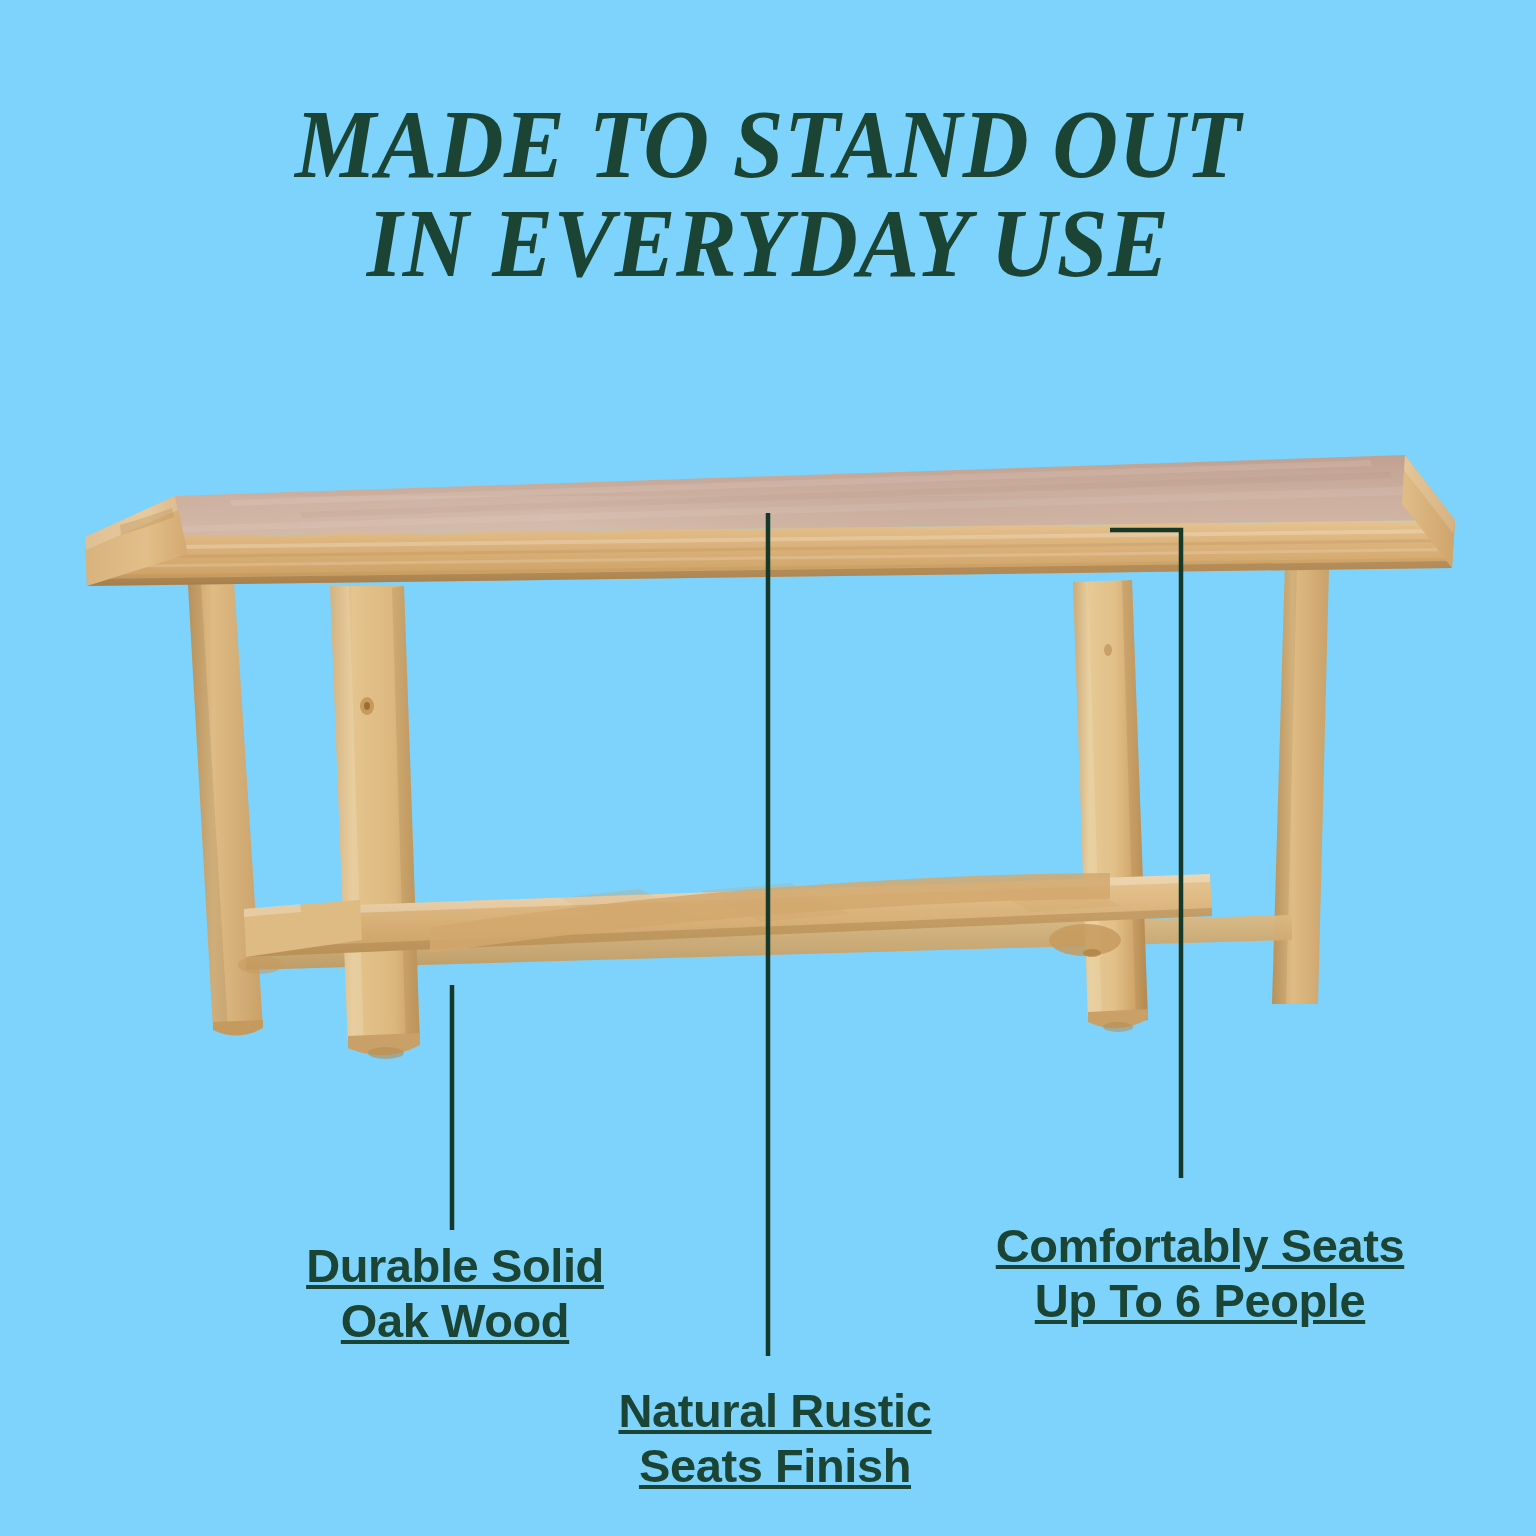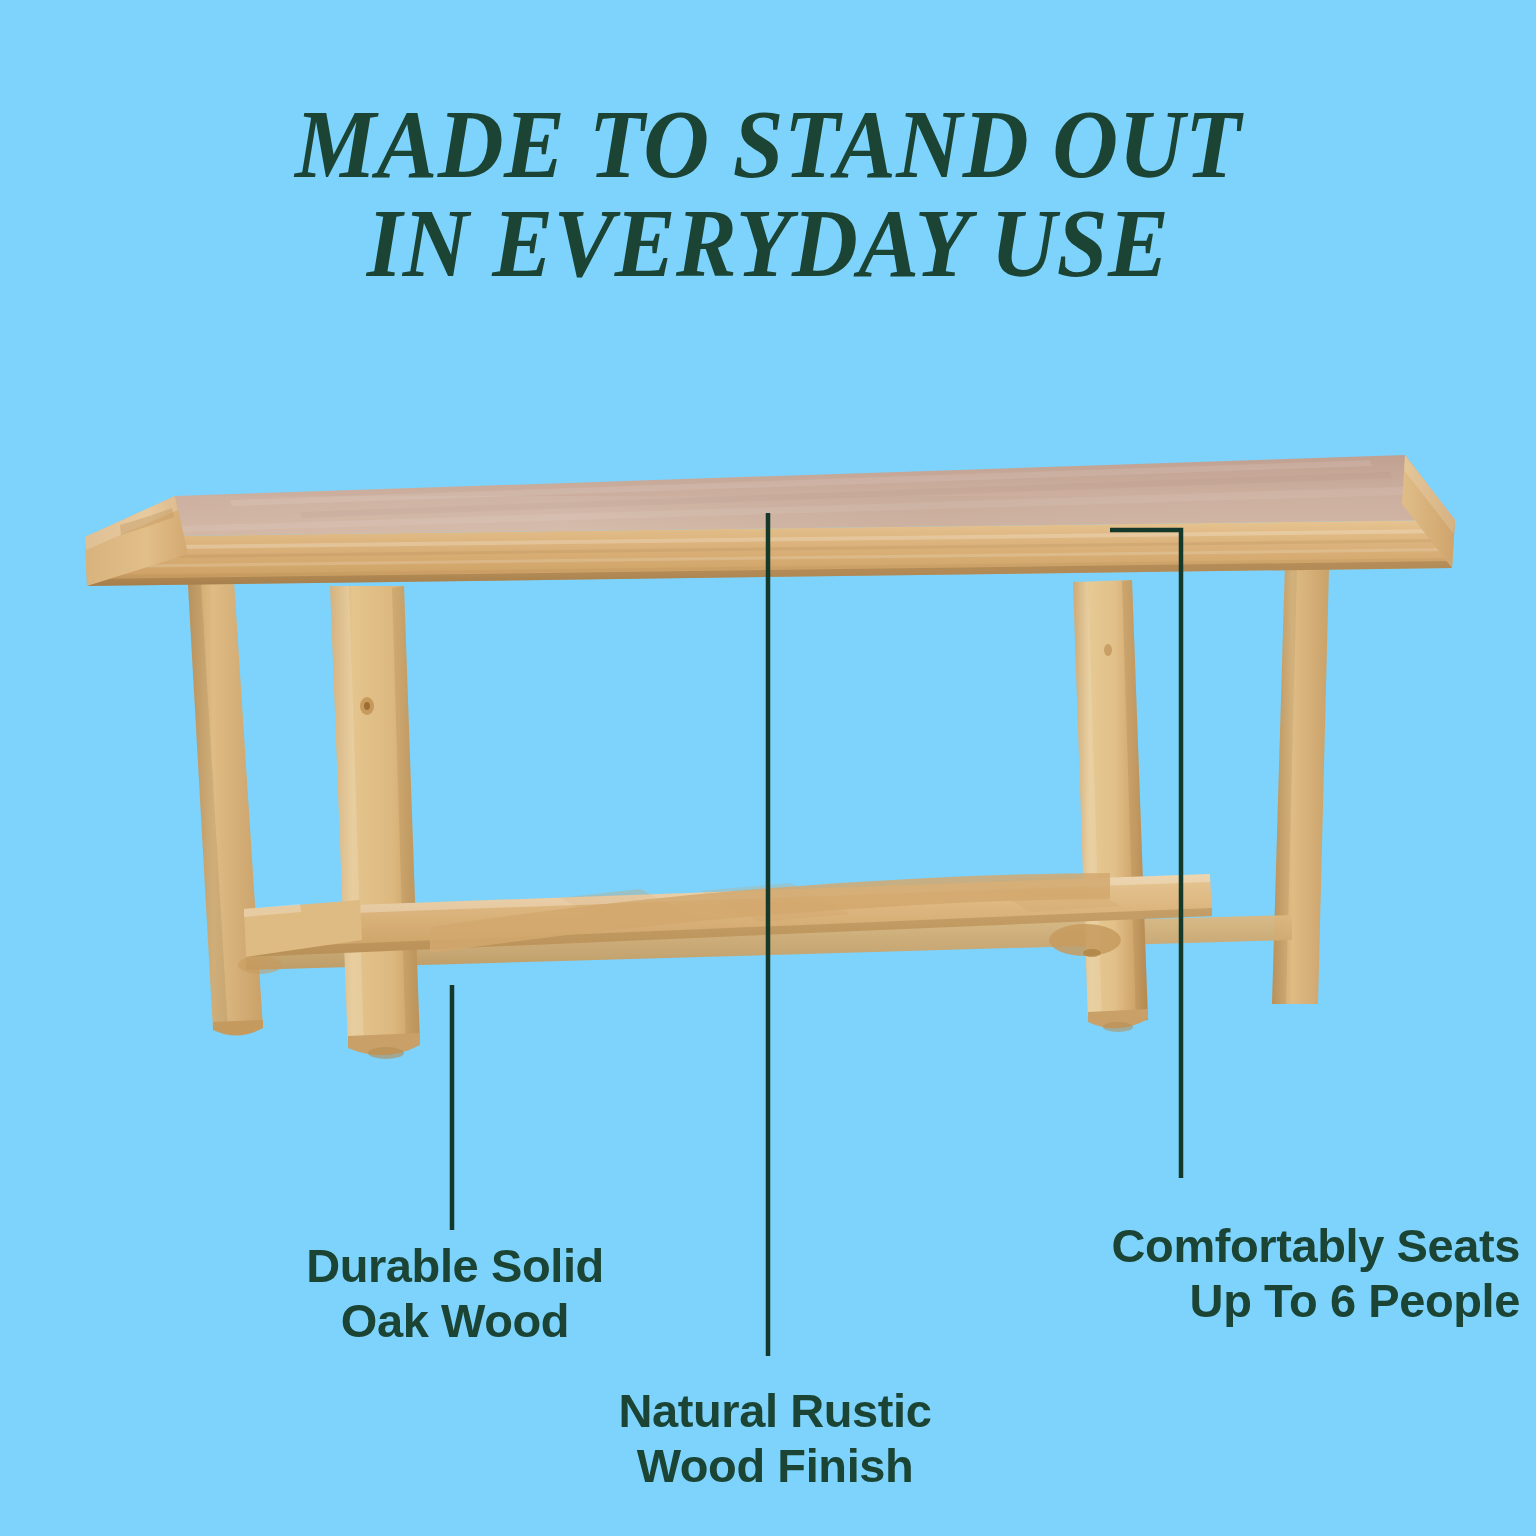--- a/index.html
+++ b/index.html
@@ -53,24 +53,25 @@
   .callout {
     position: absolute;
     color: #1b4434;
     font-family: "Liberation Sans", sans-serif;
     font-weight: 700;
     font-size: 47px;
     line-height: 1.18;
     text-align: center;
     white-space: pre-line;
     letter-spacing: -0.4px;
+    text-decoration: underline;
   }
   .callout.left   { left: 160px;  top: 1238px; width: 590px; }
   .callout.center { left: 480px;  top: 1383px; width: 590px; }
-  .callout.right  { left: 1000px; top: 1218px; width: 520px; text-align: right; }
+  .callout.right  { left: 940px; top: 1218px; width: 520px; }
 </style>
 </head>
 <body>
 
 <div id="stage">
 
   <div class="headline">MADE TO STAND OUT
 IN EVERYDAY USE</div>
 
   <div class="photo">
@@ -227,18 +228,18 @@
 
     <line x1="768" y1="513" x2="768" y2="1356" stroke="#14382a" stroke-width="4.5" stroke-linecap="butt"></line>
 
     <polyline points="1110,530 1181,530 1181,1178" fill="none" stroke="#14382a" stroke-width="4.5" stroke-linecap="butt" stroke-linejoin="miter"></polyline>
   </svg>
 
   <div class="callout left">Durable Solid
 Oak Wood</div>
 
   <div class="callout center">Natural Rustic
-Wood Finish</div>
+Seats Finish</div>
 
   <div class="callout right">Comfortably Seats
 Up To 6 People</div>
 
 </div>
 
 </body></html>

